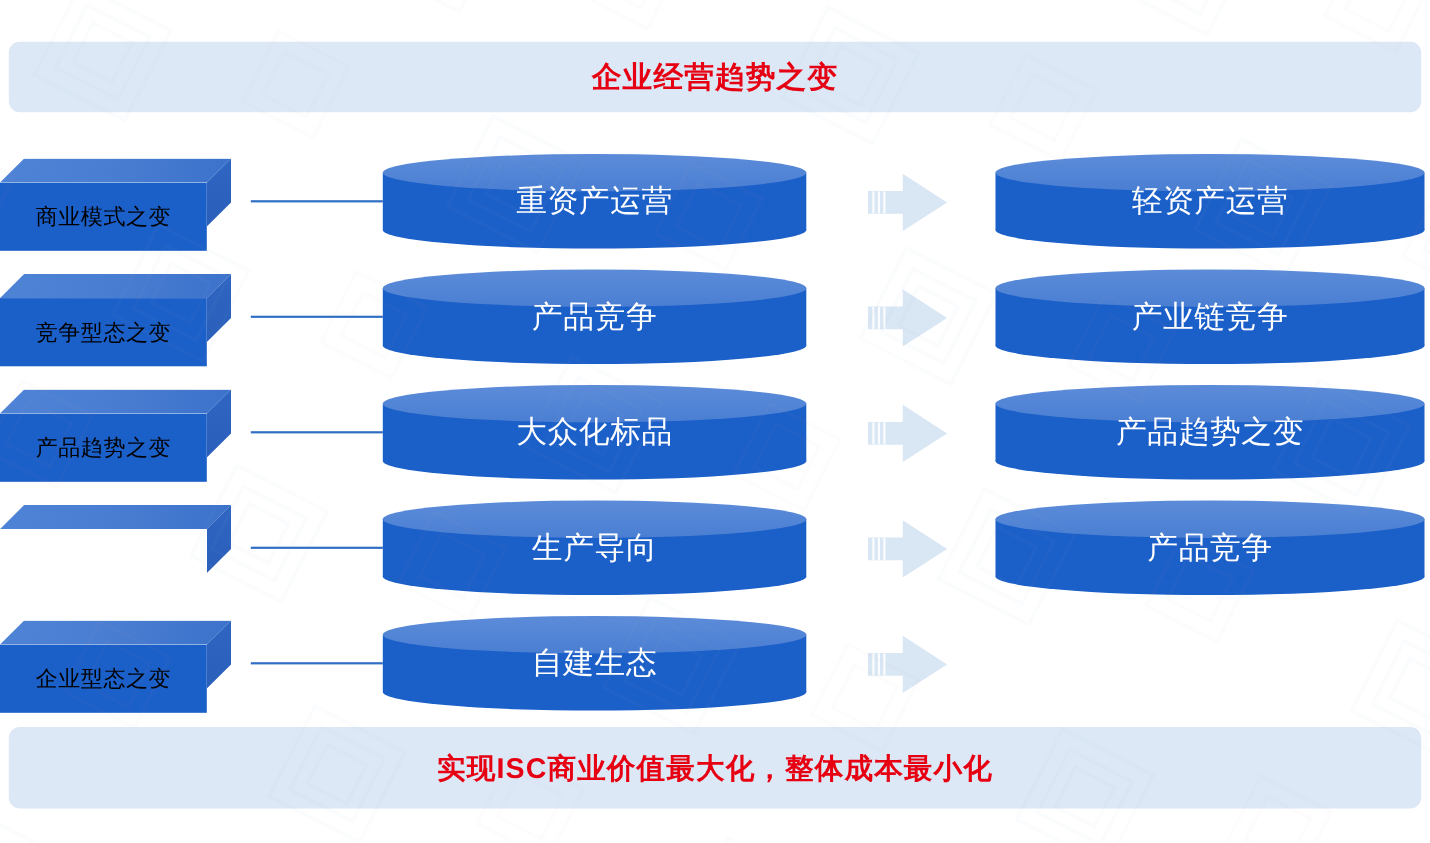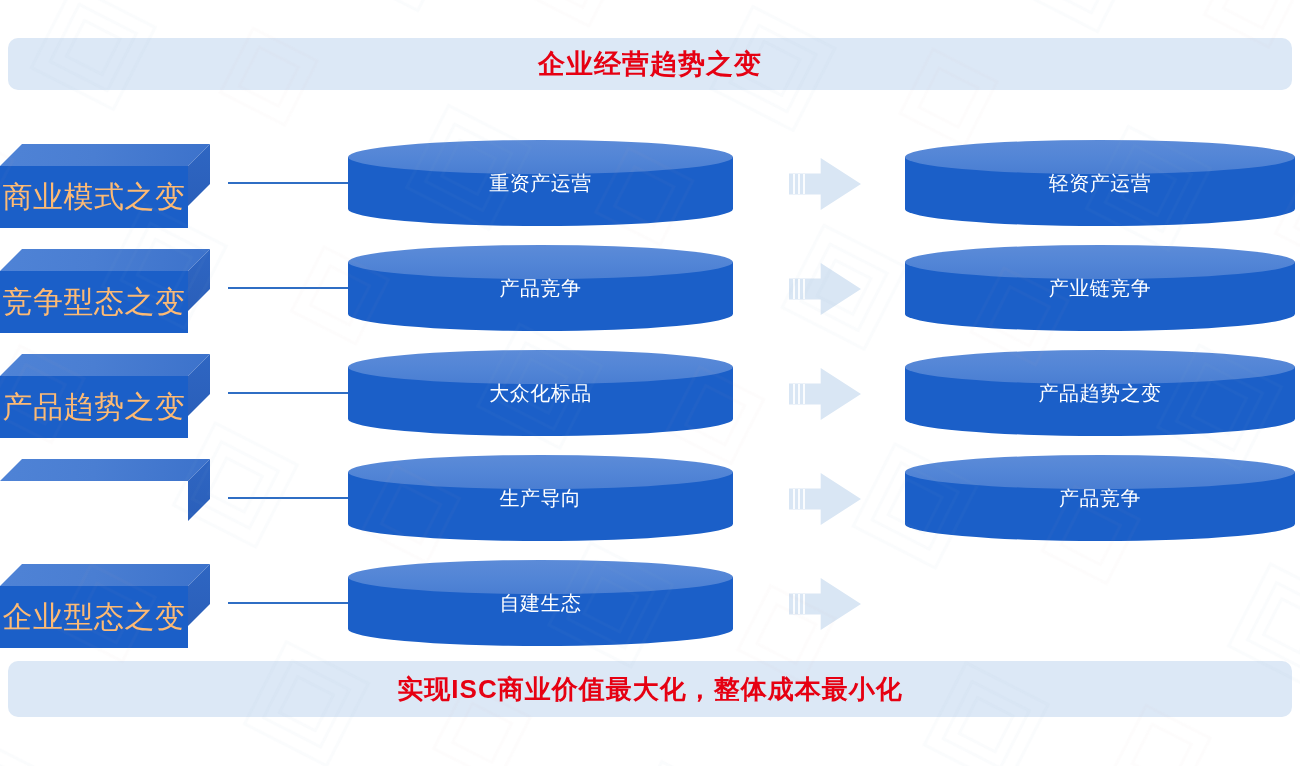--- a/index.html
+++ b/index.html
@@ -21,22 +21,22 @@
 
   
   .banner{
     position:absolute;
     left:8px;right:8px;
     background:#dce8f6;
     border-radius:10px;
     display:flex;align-items:center;justify-content:center;
     z-index:2;
   }
-  #header-banner{top:38px;height:52px;}
-  #footer-banner{top:661px;height:56px;}
+  #header-banner{top:38px;height:64px;}
+  #footer-banner{top:661px;height:74px;}
   .banner-text{
     color:#e60012;
     font-weight:bold;
     font-size:27px;
     letter-spacing:1px;
     white-space:nowrap;
   }
   #footer-banner .banner-text{font-size:26px;}
 
   
@@ -65,22 +65,22 @@
     clip-path:polygon(22px 0, 22px 40px, 0 62px, 0 22px);
   }
   .lbox .face-front{
     position:absolute;
     left:0;top:22px;
     width:188px;height:62px;
     background:#1b5fc8;
     display:flex;align-items:center;justify-content:center;
   }
   .lbox-label{
-    color:#fdba74;
-    font-size:30px;
+    color:#000000;
+    font-size:20px;
     white-space:nowrap;
     letter-spacing:.5px;
   }
 
   
   .connector{
     position:absolute;
     top:52px;
     left:228px;
     width:120px;
@@ -109,21 +109,21 @@
     width:100%;height:34px;
     border-radius:50%/50%;
     background:#1b5fc8;
   }
   .cyl .cyl-label{
     position:absolute;
     left:0;top:17px;
     width:100%;height:52px;
     display:flex;align-items:center;justify-content:center;
     color:#ffffff;
-    font-size:20px;
+    font-size:28px;
     letter-spacing:.5px;
     white-space:nowrap;
     z-index:4;
   }
   .cyl-mid{left:348px;top:10px;width:385px;height:86px;}
   .cyl-right{left:905px;top:10px;width:390px;height:86px;}
 
   
   .arrow{
     position:absolute;

